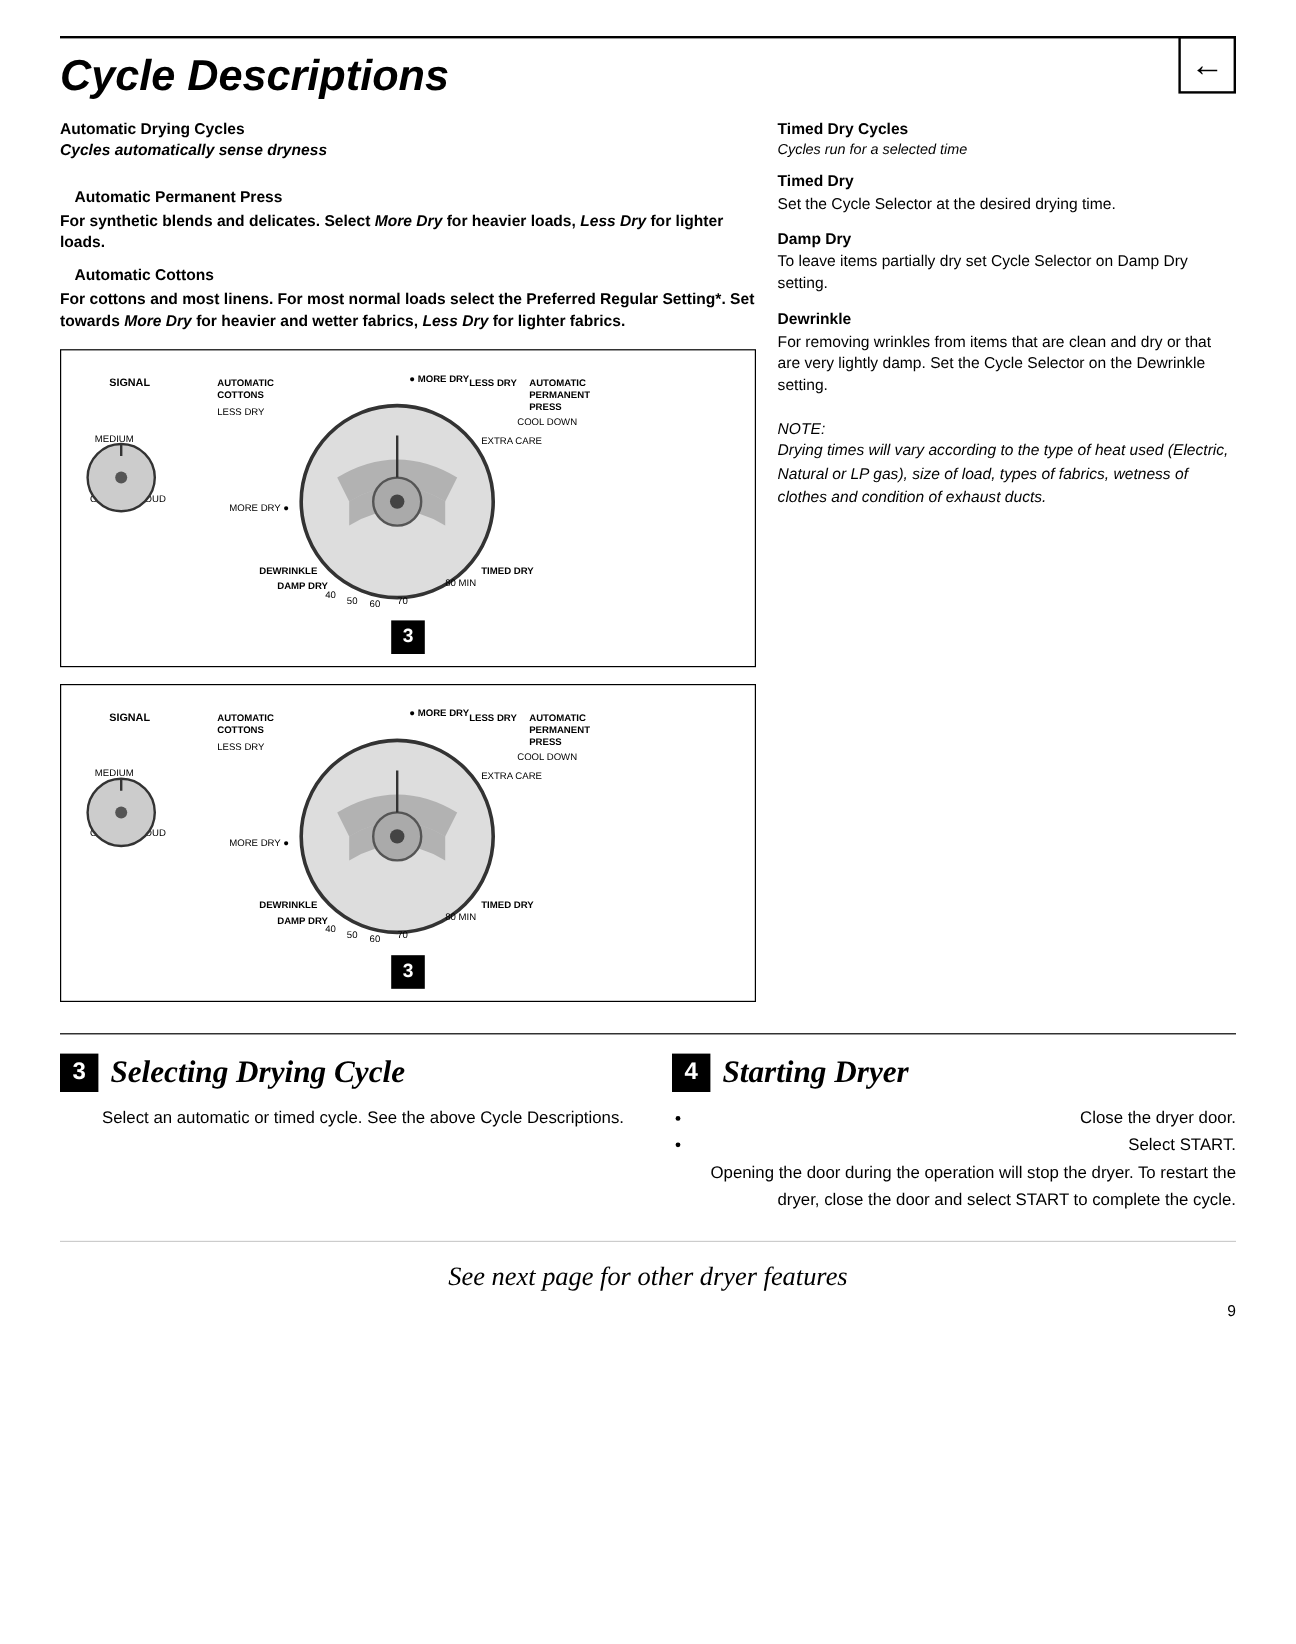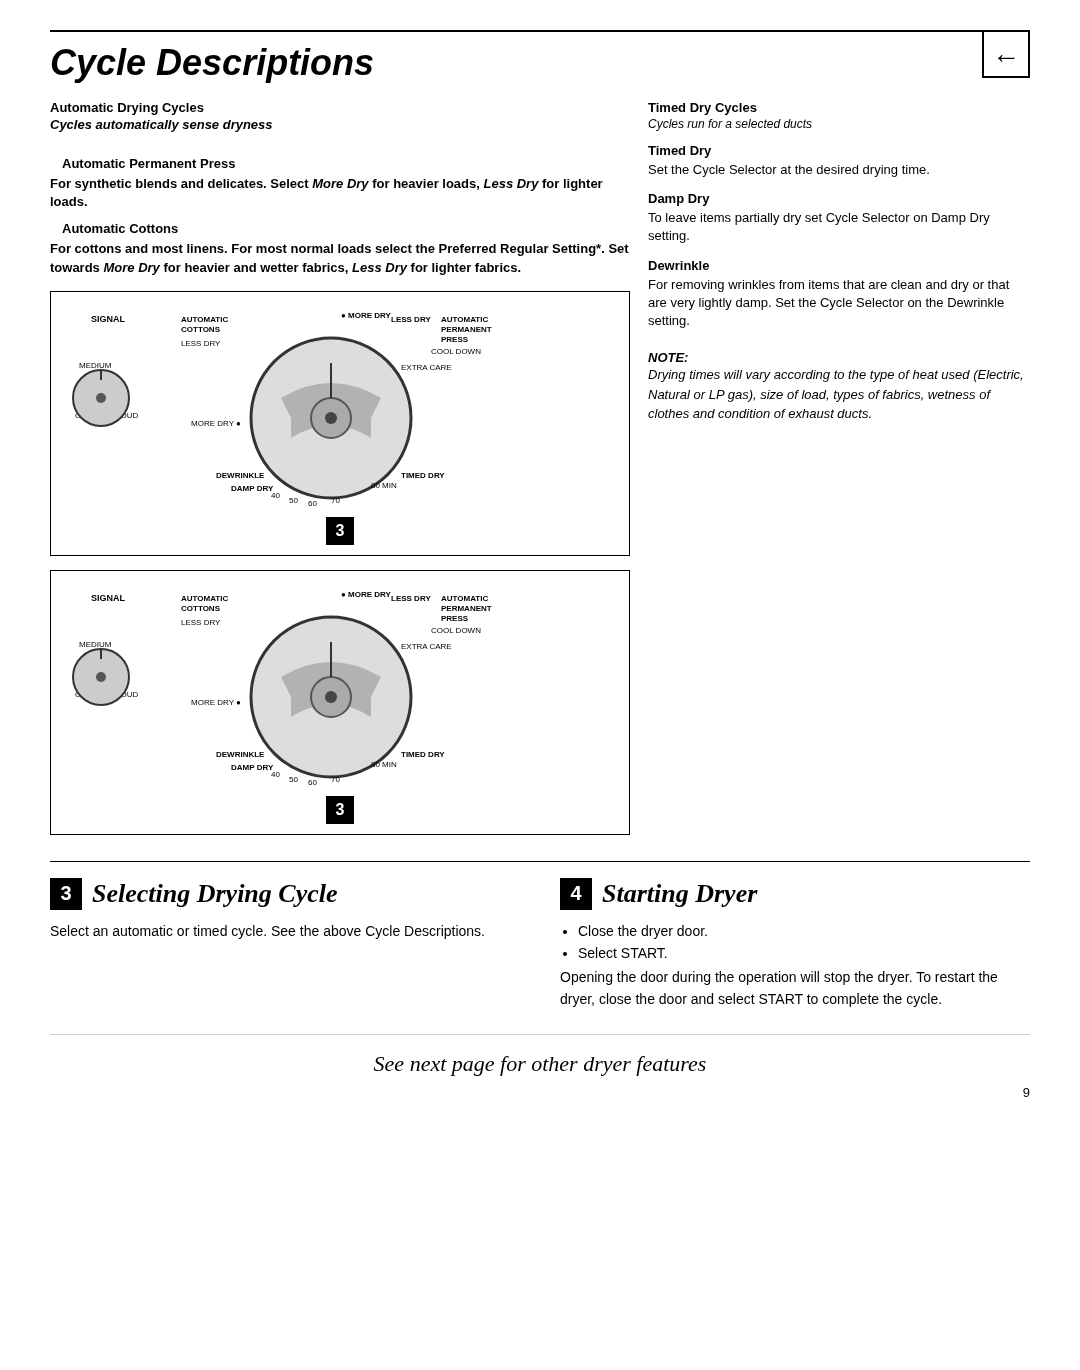--- a/index.html
+++ b/index.html
@@ -112,21 +112,21 @@
     .right-subsection-body {
       font-size: 13px;
       line-height: 1.4;
       margin-bottom: 8px;
     }
     .note-section {
       margin-top: 20px;
       font-size: 13px;
     }
     .note-title {
-      font-weight: bold;
+      font-weight: normal;
       font-style: italic;
       font-size: 13px;
     }
     .note-body {
       font-style: italic;
       font-size: 13px;
       line-height: 1.5;
     }
     .bottom-section {
       margin-top: 20px;
@@ -158,20 +158,21 @@
     }
     .step-title-text {
       font-family: 'Times New Roman', serif;
       font-style: italic;
       font-weight: bold;
       font-size: 26px;
     }
     .step-body {
       font-size: 14px;
       line-height: 1.6;
+      text-align: right;
     }
     .footer-line {
       text-align: center;
       font-family: 'Times New Roman', serif;
       font-style: italic;
       font-size: 22px;
       margin-top: 24px;
       border-top: 1px solid #ccc;
       padding-top: 16px;
     }
@@ -298,21 +299,21 @@
         <text x="130" y="118" font-size="8">MORE DRY ●</text>
       </svg>
       <div class="step-badge-container">
         <span class="step-badge">3</span>
       </div>
     </div>
   </div>
 
   <div class="right-col">
     <div class="right-section-header">Timed Dry Cycles</div>
-    <div class="right-section-subheader">Cycles run for a selected ducts</div>
+    <div class="right-section-subheader">Cycles run for a selected time</div>
 
     <div class="right-subsection-title">Timed Dry</div>
     <div class="right-subsection-body">Set the Cycle Selector at the desired drying time.</div>
 
     <div class="right-subsection-title">Damp Dry</div>
     <div class="right-subsection-body">To leave items partially dry set Cycle Selector on Damp Dry setting.</div>
 
     <div class="right-subsection-title">Dewrinkle</div>
     <div class="right-subsection-body">For removing wrinkles from items that are clean and dry or that are very lightly damp. Set the Cycle Selector on the Dewrinkle setting.</div>
 

